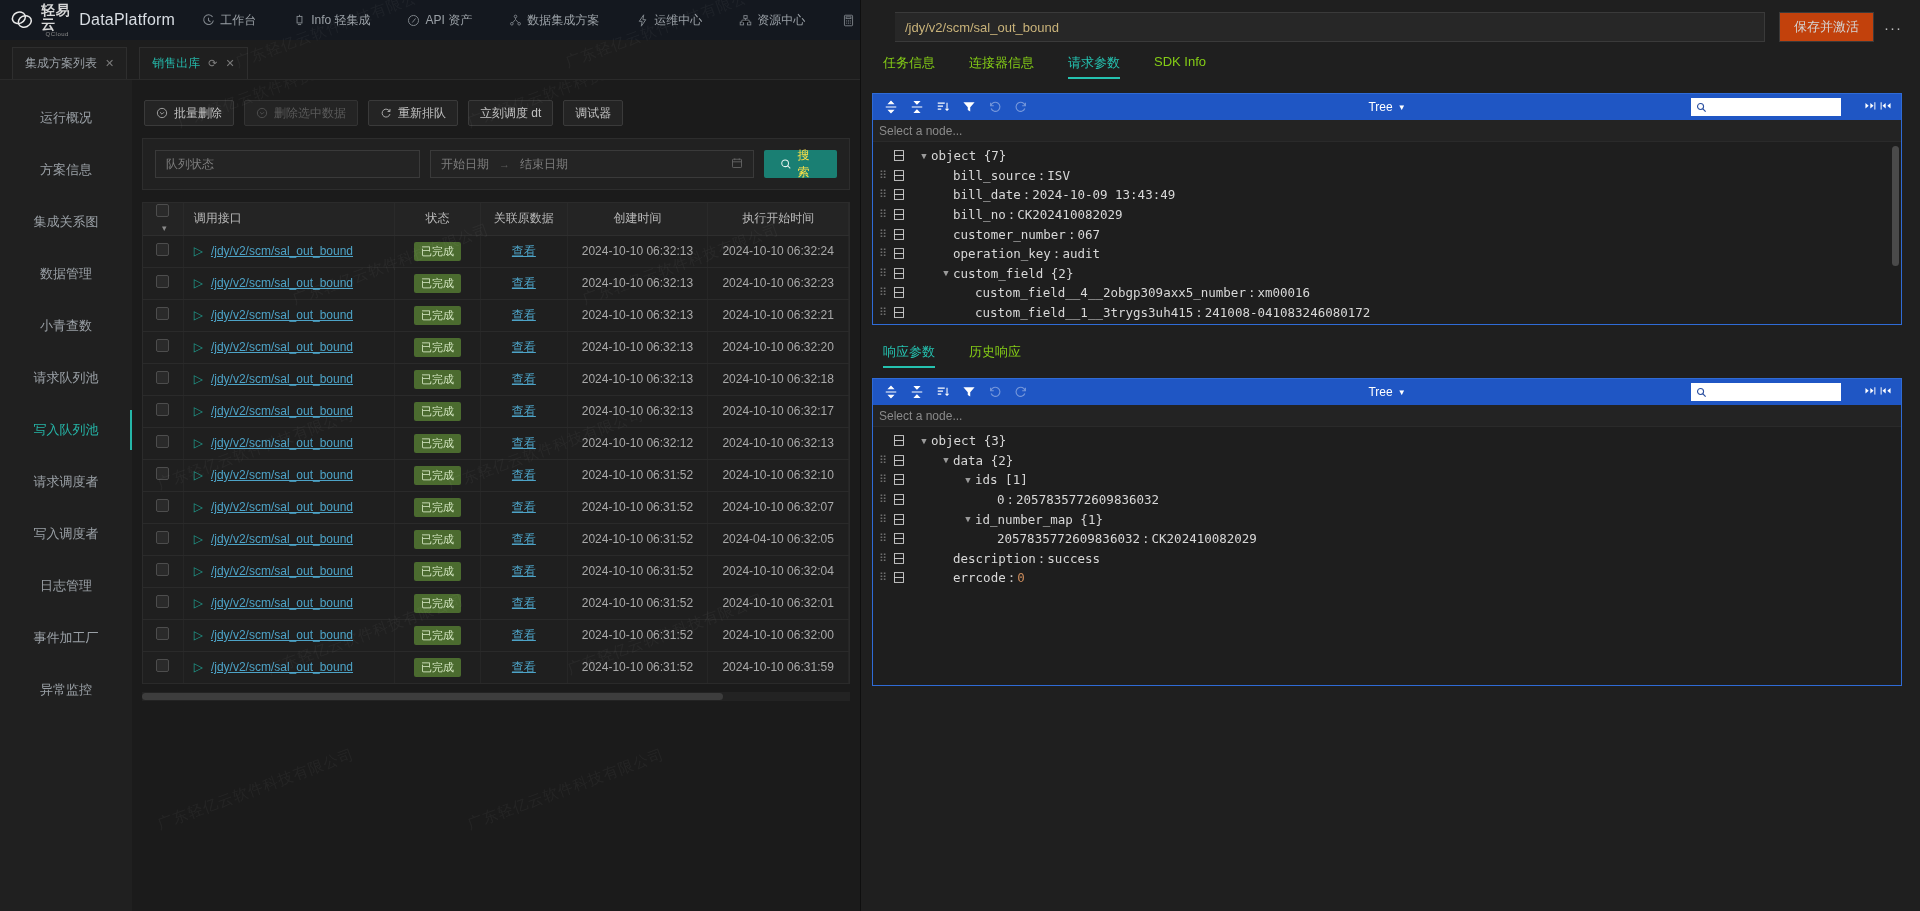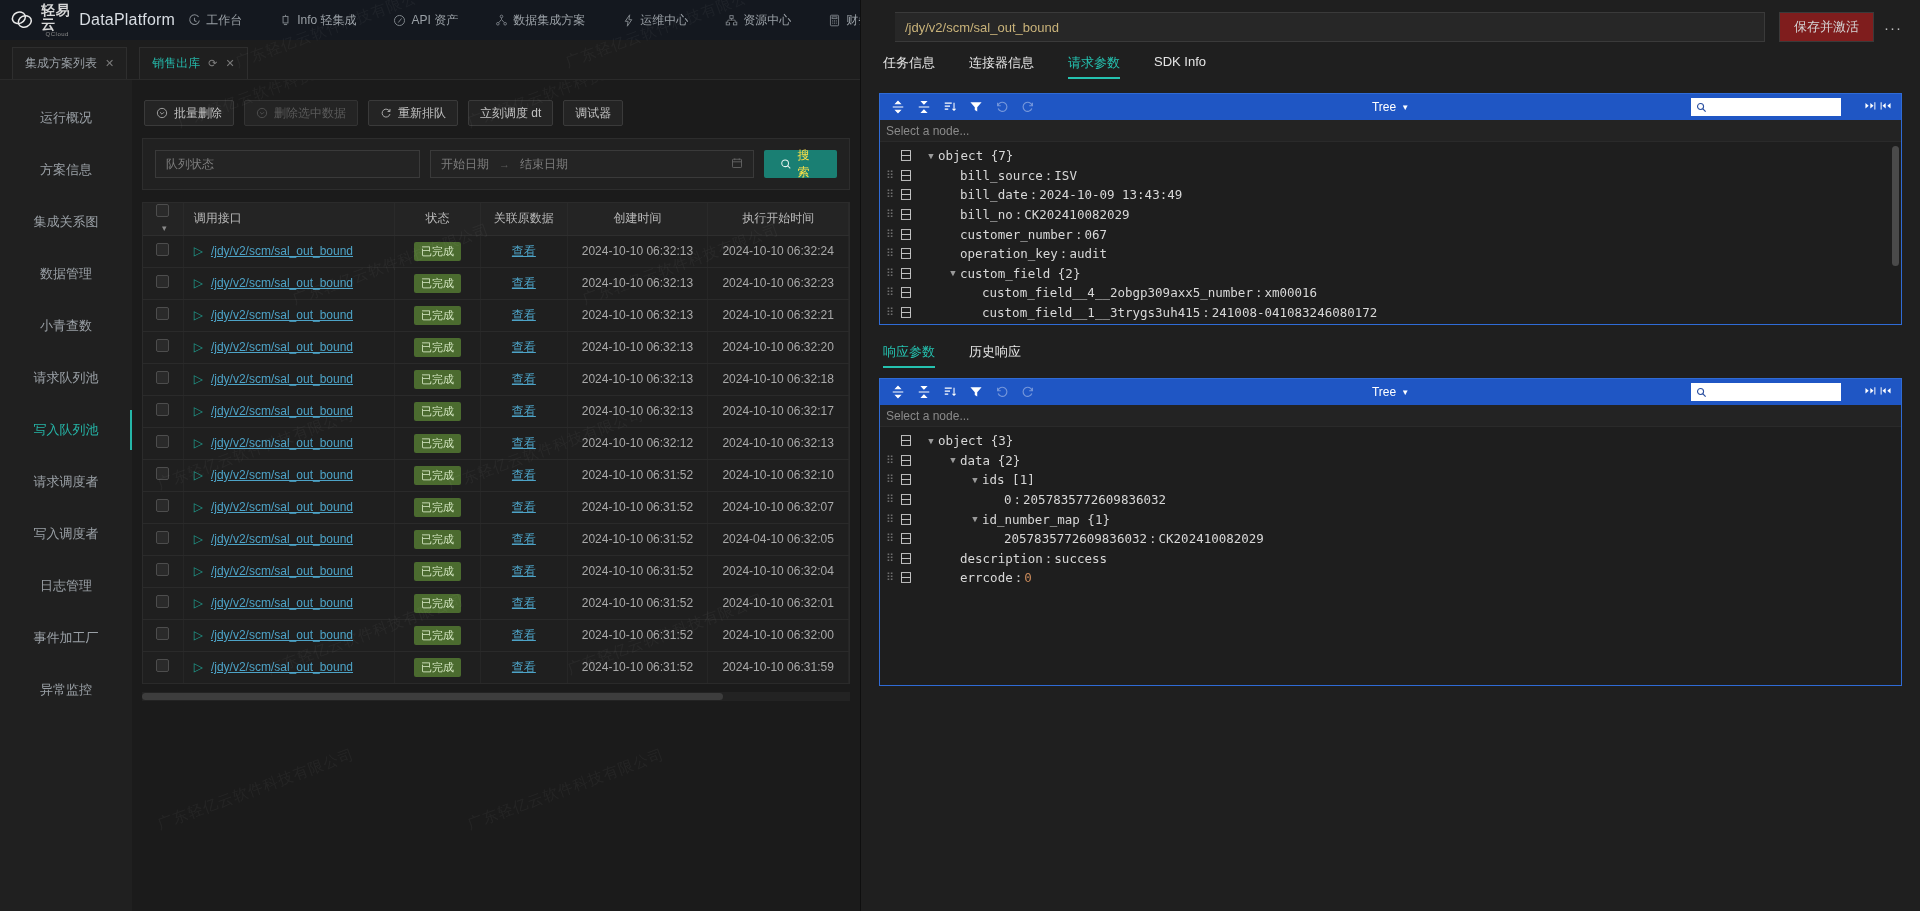--- a/index.html
+++ b/index.html
@@ -15,21 +15,21 @@
   .left-app {
     position: absolute; left: 0; top: 0; width: 860px; height: 911px;
     background: #1d1d1d; overflow: hidden;
   }
 
   
   .topnav {
     height: 40px; background: #14181f; display: flex; align-items: center;
     padding-left: 10px; position: relative; overflow: hidden;
   }
-  .brand { display: flex; align-items: center; gap: 6px; }
+  .brand { display: flex; align-items: center; gap: 6px; margin-right: 14px; }
   .logo-svg { display:block; }
   .brand-cn { display:flex; flex-direction:column; line-height:1; }
   .brand-cn .cn { color:#d8d8d8; font-size: 14px; font-weight: bold; letter-spacing:0.5px;}
   .brand-cn .sub { color:#8b8b8b; font-size: 6px; letter-spacing:0.5px; text-align:center;}
   .brand-name { color:#d8dde3; font-size: 16px; font-weight: 500; letter-spacing:0.2px;}
   .navitems { display:flex; align-items:center;gap:11px; }
   .navitem {
     display:flex; align-items:center; gap:5px; color:#9aa0a6; font-size:12px;
     padding: 0 13px; height: 40px; cursor: pointer; white-space: nowrap;
   }
@@ -146,32 +146,32 @@
   .method-box .divider { width:1px; height:30px; background:#3a3a3a;}
   .method-box .hostwrap { display:flex; align-items:center; gap:6px; padding-left:16px;}
   .method-box .chev { color:#8a8a8a; font-size:10px;}
   .path-box {
     height:30px; flex:1; border:1px solid #3a3a3a; border-left:none; background:#272727;
     display:flex; align-items:center; padding: 0 10px; color:#c9b37a; font-size:13px;
     margin-left: 16px;
   }
   .save-btn {
     height:30px; margin-left: 14px; padding: 0 14px; border:1px solid #3a3a3a;
-    background:#7f1d1d; color:#d4d4d4; font-size:13px; display:flex; align-items:center;
+    background:#c2410c; color:#d4d4d4; font-size:13px; display:flex; align-items:center;
     cursor:pointer;
   }
   .more-btn { margin-left:10px; color:#bdbdbd; font-size:15px; cursor:pointer; letter-spacing:1px;}
 
   .tabs-row { display:flex; gap: 34px; padding: 12px 18px 0 22px; }
-  .rtab { font-size:13px; color:#e5e5e5; padding-bottom:7px; cursor:pointer; position:relative;}
+  .rtab { font-size:13px; color:#84cc16; padding-bottom:7px; cursor:pointer; position:relative;}
   .rtab.active { color:#25c2b0; }
   .rtab.active:after { content:""; position:absolute; left:0; right:0; bottom:0; height:2px; background:#25c2b0;}
 
   .editor {
-    margin: 14px 18px 0 18px; border:1px solid #2f6bd6; background:#22c55e;
+    margin: 14px 18px 0 11px; border:1px solid #2f6bd6; background:#22c55e;
   }
   .editor.resp { margin-top: 10px; }
   .ed-toolbar {
     height: 26px; background:#1f56c4; display:flex; align-items:center; gap:2px;
     padding: 0 6px; position:relative;
   }
   .tb-ico { width:24px; height:22px; display:flex; align-items:center; justify-content:center; cursor:pointer;}
   .tb-ico.dim { opacity:.38; cursor:default;}
   .tree-sel {
     position:absolute; left:50%; transform:translateX(-50%); color:#fff; font-size:12px;

